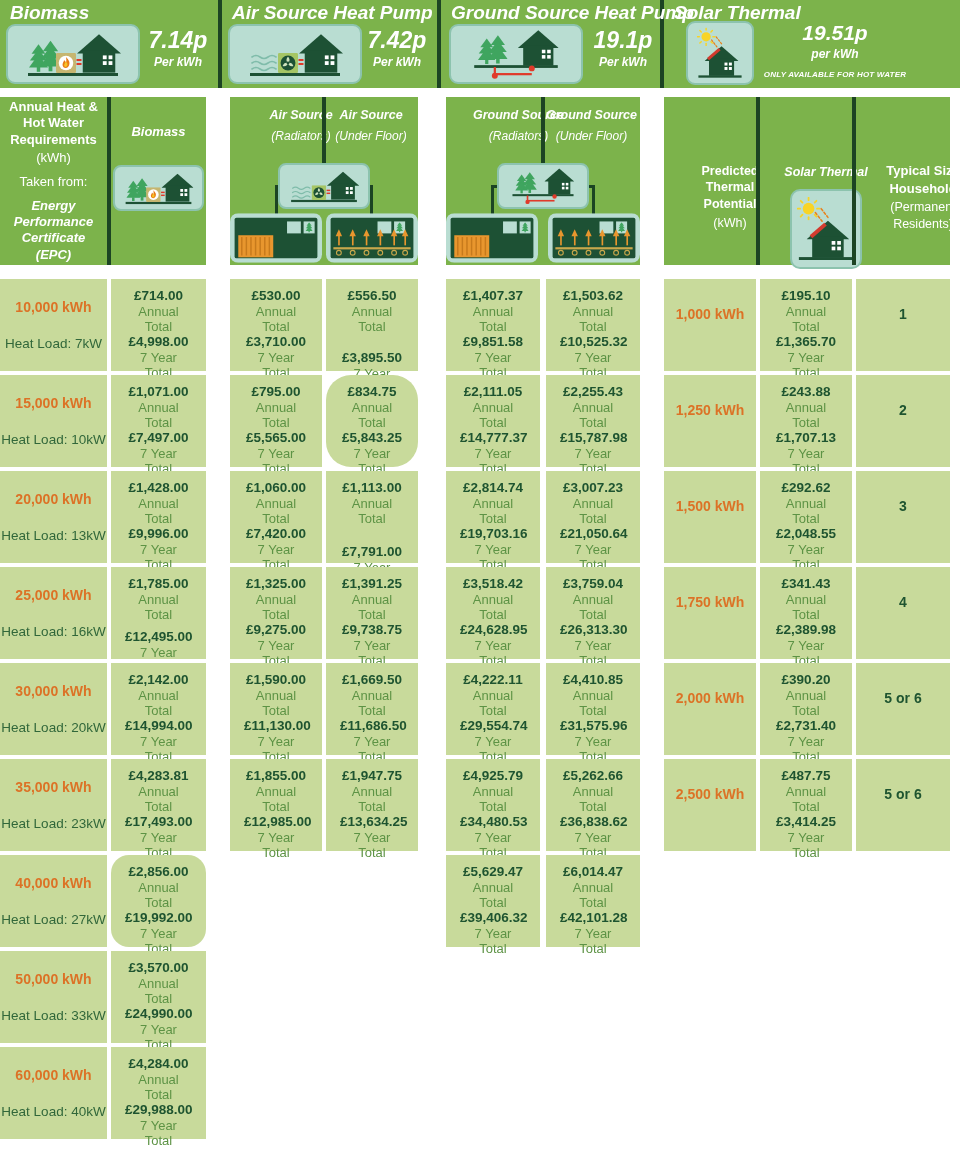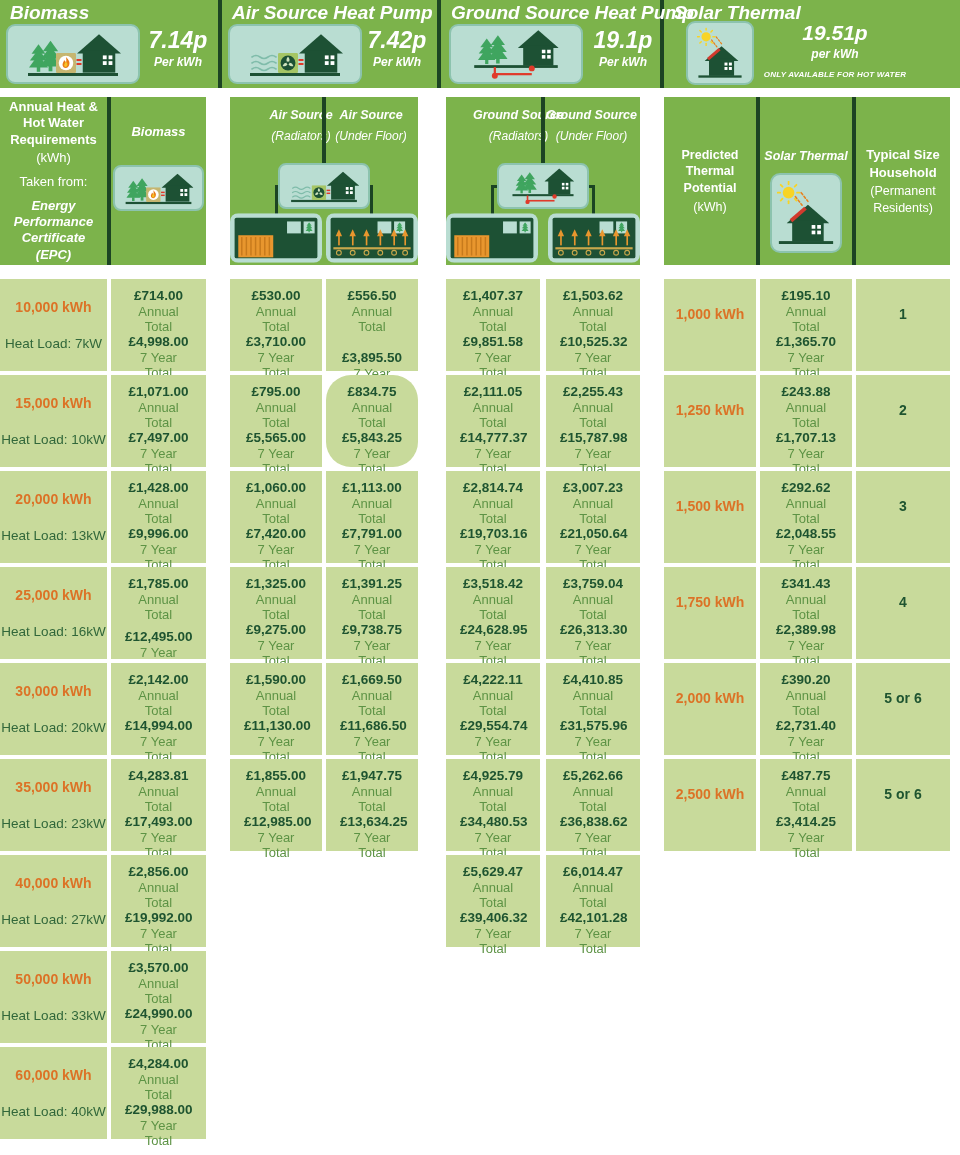--- a/index.html
+++ b/index.html
@@ -48,21 +48,21 @@
   .conn { position: absolute; background: #1c4423; z-index: 1; }
   .conn-vt { left: calc(50% - 2px); top: 0; width: 4px; height: 70px; }
   .conn-h  { left: 46px; right: 46px; top: 88px; height: 3px; }
   .conn-vl { left: 45px; top: 88px; width: 3px; height: 30px; }
   .conn-vr { right: 45px; top: 88px; width: 3px; height: 30px; }
   .housecard { top: 66px; left: calc(50% - 46px); width: 92px; height: 46px; }
   .subcard { position: absolute; top: 116px; width: 92px; height: 50px; z-index: 2; }
   .subcard svg { width: 100%; height: 100%; }
   .sub-l { left: 0; } .sub-r { right: 0; }
 
-  .dcol { position: absolute; top: 0; height: 100%; display: flex; flex-direction: column; justify-content: center; text-align: center; padding: 0 6px; }
+  .dcol { position: absolute; top: 16px; height: 100%; display: flex; flex-direction: column; justify-content: center; text-align: center; padding: 0 6px; margin-left: 20px; }
   .dcol .hn { font-size: 12.5px; line-height: 1.35; }
   .hs2 { font-size: 12.5px; margin-top: 2px; line-height: 1.3; }
   .solarcol { justify-content: flex-start; }
   .solarcol .soltitle { margin-top: 52px; font-weight: bold; font-style: italic; font-size: 12.5px; }
   .sqcard { position: relative; width: 72px; height: 80px; margin: 10px auto 0; background:#b9ddd2; border: 2px solid #8cc3ae; border-radius: 10px; display:flex; align-items:center; justify-content:center; padding:3px; }
   .sqcard svg { width: 100%; height: 100%; }
 
   
   .cell { background: #c8da9b; }
   .cell.empty { background: transparent; }
@@ -546,21 +546,21 @@
   <div class="cell money c3" style="grid-row: 4;">
     <div class="pair">
       <div class="val">£1,060.00</div>
       <div class="lab">Annual Total</div>
     </div>
     <div class="pair">
       <div class="val">£7,420.00</div>
       <div class="lab">7 Year Total</div>
     </div>
   </div>
-  <div class="cell money c4" style="grid-row: 4;">
+  <div class="cell money c4" style="grid-row: 4; gap: 18px;">
     <div class="pair">
       <div class="val">£1,113.00</div>
       <div class="lab">Annual Total</div>
     </div>
     <div class="pair">
       <div class="val">£7,791.00</div>
       <div class="lab">7 Year Total</div>
     </div>
   </div>
   <div class="cell money c5" style="grid-row: 4;">
@@ -810,21 +810,21 @@
     </div>
   </div>
   <div class="cell hhcell c9" style="grid-row: 7;">
     <div class="hh">5 or 6</div>
   </div>
 
   <div class="cell labelcell c1" style="grid-row: 8;">
     <div class="kwh">40,000 kWh</div>
     <div class="hl">Heat Load: 27kW</div>
   </div>
-  <div class="cell money c2" style="grid-row: 8;">
+  <div class="cell money c2" style="grid-row: 8; border-radius: 18px;">
     <div class="pair">
       <div class="val">£2,856.00</div>
       <div class="lab">Annual Total</div>
     </div>
     <div class="pair">
       <div class="val">£19,992.00</div>
       <div class="lab">7 Year Total</div>
     </div>
   </div>
   <div class="cell money c3 empty" style="grid-row: 8;">

